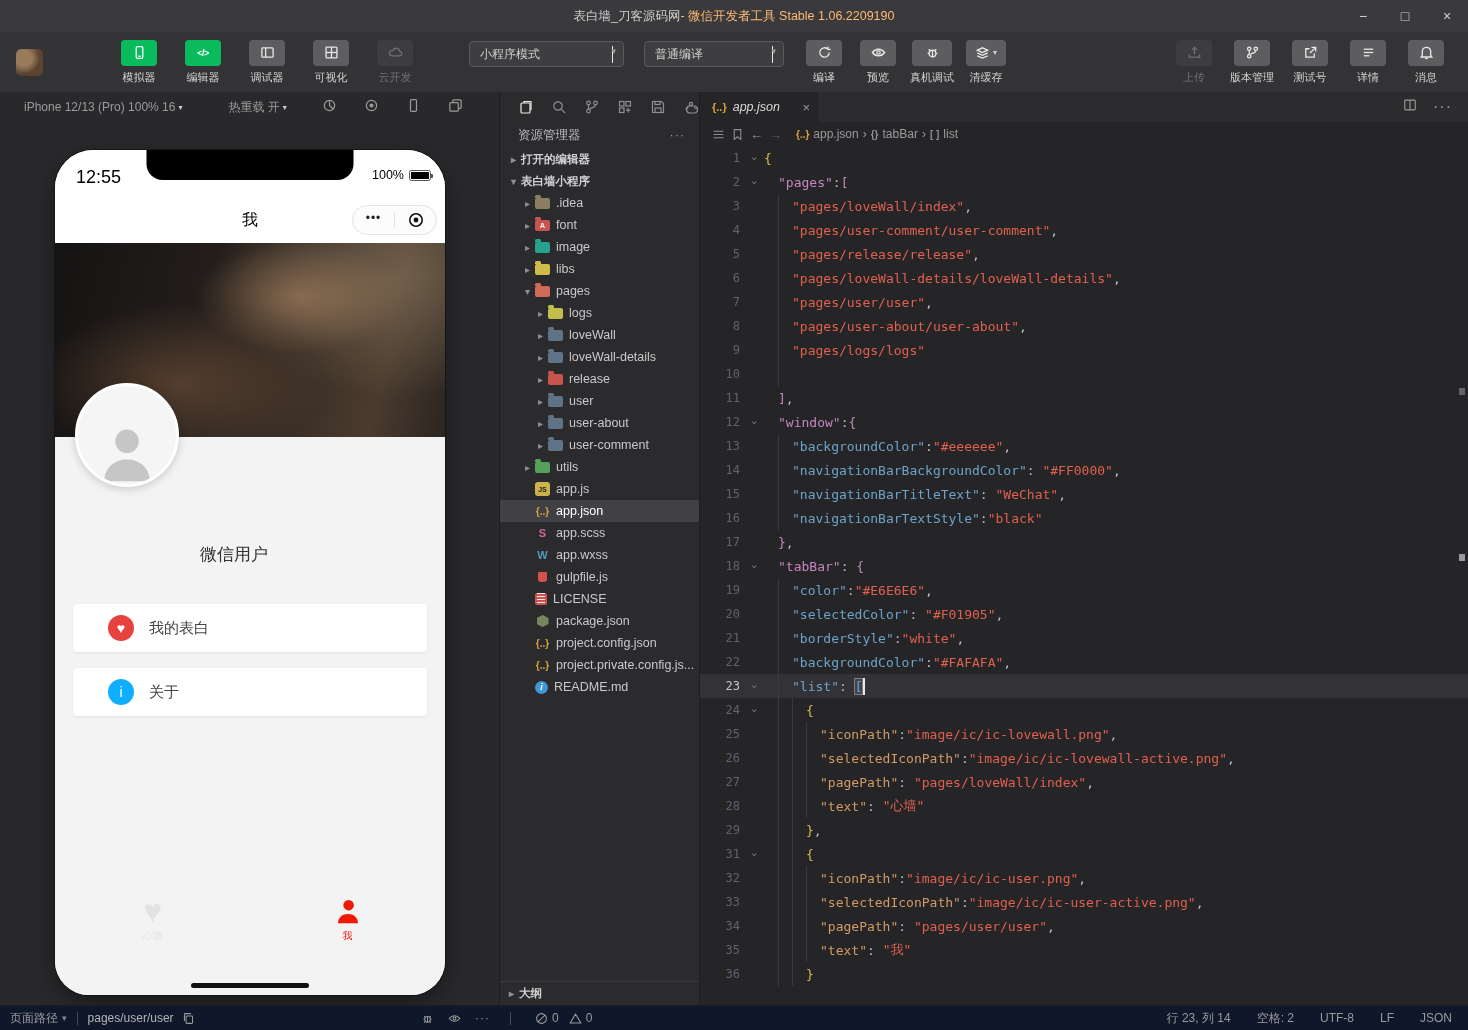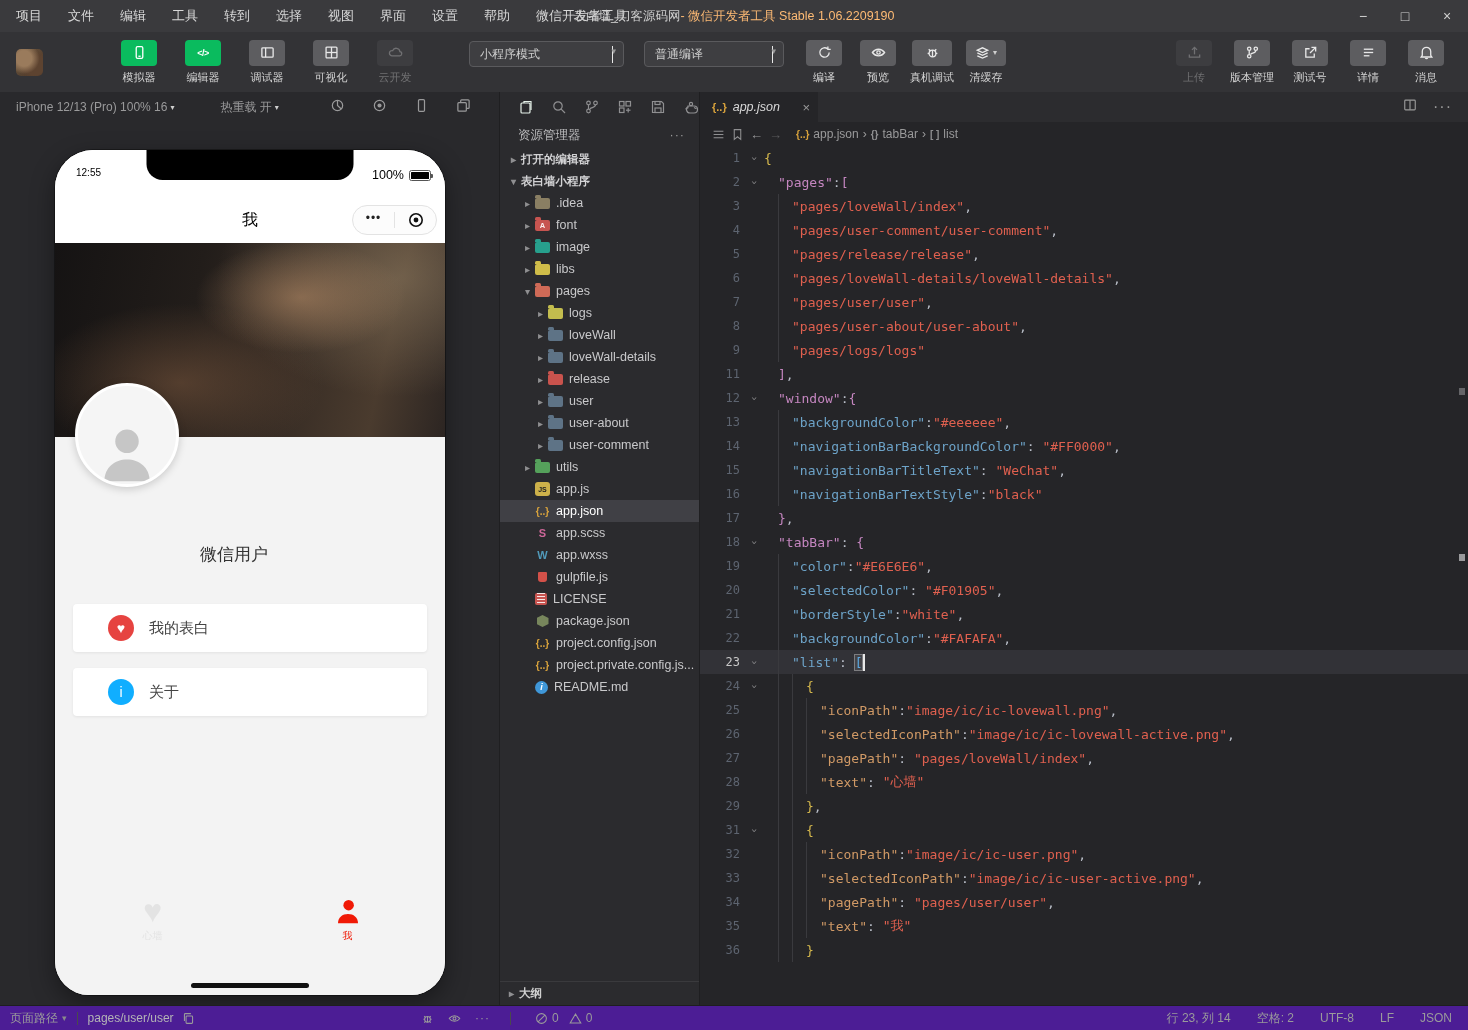--- a/index.html
+++ b/index.html
@@ -34,30 +34,30 @@
   .tbox .txt-icon { font-size:9px; font-weight:bold; letter-spacing:-.5px; }
   .select { height:26px; background:#3e3e41; border:1px solid #5a5a5d; border-radius:4px; color:#cfcfcf; font-size:12px; display:flex; align-items:center; padding:0 10px; justify-content:space-between; align-self:flex-start; margin-top:9px; }
   .select .caret { color:#9a9a9a; font-size:9px; margin-left:8px; }
   .caret-mini { font-size:8px; color:#cfcfcf; margin-left:3px; }
 
   
   .main { position:absolute; left:0; top:92px; width:1468px; height:913px; display:flex; }
 
   
   .sim { width:500px; height:100%; background:#29292c; position:relative; flex:none; border-right:1px solid #1f1f21; }
-  .simbar { height:30px; display:flex; align-items:center; padding:0 16px; color:#9a9a9b; font-size:12px; }
+  .simbar { height:30px; display:flex; align-items:center; padding:0 24px; color:#9a9a9b; font-size:12px; }
   .simbar .sb-item { display:flex; align-items:center; cursor:default; }
   .simbar .gap { width:46px; }
   .simbar .sb-icons { margin-left:auto; display:flex; gap:27px; align-items:center; padding-right:12px; }
   .simbar svg { width:15px; height:15px; stroke:#9a9a9b; fill:none; stroke-width:1.3; }
 
   .phone { position:absolute; left:55px; top:58px; width:390px; height:845px; background:#fff; border-radius:38px 38px 34px 34px; overflow:hidden; box-shadow:0 0 0 1px rgba(0,0,0,.35), 0 8px 24px rgba(0,0,0,.4); }
   .notch { position:absolute; left:50%; top:0; transform:translateX(-50%); width:207px; height:30px; background:#000; border-radius:0 0 16px 16px; z-index:5; }
   .p-status { position:absolute; left:0; top:0; width:100%; height:50px; background:#fff; z-index:4; }
-  .p-time { position:absolute; left:21px; top:17px; font-size:10px; color:#000; font-weight:500; }
+  .p-time { position:absolute; left:21px; top:17px; font-size:18px; color:#000; font-weight:500; }
   .p-batt { position:absolute; right:14px; top:18px; display:flex; align-items:center; gap:5px; font-size:12.5px; color:#000; }
   .batt { width:22px; height:11px; border:1px solid #555; border-radius:2.5px; position:relative; background:#000 content-box; padding:1px; }
   .batt::after { content:""; position:absolute; right:-3px; top:3px; width:2px; height:4px; background:#555; border-radius:0 1px 1px 0; }
   .p-nav { position:absolute; left:0; top:50px; width:100%; height:43px; background:#fff; z-index:4; }
   .p-nav-title { position:absolute; left:0; right:0; top:10px; text-align:center; font-size:16px; color:#000; }
   .capsule { position:absolute; right:8px; top:5px; width:85px; height:30px; border:1px solid #e3e3e3; border-radius:15px; background:rgba(252,252,252,.95); display:flex; align-items:center; }
   .capsule .dots { flex:1; text-align:center; color:#222; font-size:12px; letter-spacing:1px; line-height:1; padding-bottom:4px; }
   .capsule .cap-div { width:1px; height:16px; background:#e3e3e3; }
   .capsule .target { flex:1; display:flex; align-items:center; justify-content:center; }
   .capsule svg { width:18px; height:18px; }
@@ -141,50 +141,37 @@
   .ctext .g { position:absolute; top:0; bottom:0; width:1px; background:#3a3a3e; }
   .k1 { color:#c586c0; } .k2 { color:#6da3c8; } .k3 { color:#d19a66; }
   .v { color:#e0604f; } .p { color:#b9bec8; }
   .b1 { color:#d7ba4d; } .b2 { color:#c586c0; } .b3 { color:#5aa7e0; }
   .match { outline:1px solid #7d7d80; outline-offset:0px; background:rgba(120,120,125,.25); }
   .caret { width:1.5px; height:17px; background:#e8e8e8; margin-left:1px; }
   .ruler { position:absolute; right:0; top:0; bottom:0; width:12px; }
   .ruler .mark { position:absolute; right:3px; width:6px; height:7px; background:#9a9a9c; }
 
   
-  .statusbar { position:absolute; left:0; bottom:0; width:100%; height:25px; background:#4c1d95; border-top:1px solid #1e1e20; display:flex; align-items:center; font-size:12px; color:#9a9a9b; }
+  .statusbar { position:absolute; left:0; bottom:0; width:100%; height:25px; background:#0f172a; border-top:1px solid #1e1e20; display:flex; align-items:center; font-size:12px; color:#9a9a9b; }
   .statusbar .sleft { width:500px; display:flex; align-items:center; padding:0 10px; flex:none; }
   .statusbar .caret { width:auto; height:auto; background:none; font-size:9px; margin-left:4px; color:#8a8a8c; }
   .statusbar .sdiv { width:1px; height:13px; background:#4a4a4d; margin:0 10px; }
   .statusbar .path { color:#b4b4b6; }
   .statusbar .sic { display:flex; align-items:center; margin-left:14px; color:#9a9a9b; }
   .statusbar .sic svg { width:13px; height:13px; stroke:currentColor; fill:none; stroke-width:1.3; }
   .statusbar .licons { margin-left:auto; display:flex; align-items:center; }
   .statusbar .problems { display:flex; align-items:center; gap:4px; margin-left:14px; }
   .statusbar .sright { margin-left:auto; display:flex; align-items:center; gap:26px; padding-right:16px; }
 </style>
 </head>
 <body>
 
 <div class="app">
 
   <div class="titlebar">
-    <div class="menus">
-        <span class="menu-item">项目</span>
-        <span class="menu-item">文件</span>
-        <span class="menu-item">编辑</span>
-        <span class="menu-item">工具</span>
-        <span class="menu-item">转到</span>
-        <span class="menu-item">选择</span>
-        <span class="menu-item">视图</span>
-        <span class="menu-item">界面</span>
-        <span class="menu-item">设置</span>
-        <span class="menu-item">帮助</span>
-        <span class="menu-item">微信开发者工具</span>
-      </div>
     <div class="win-title">
       <span class="t1">表白墙_刀客源码网</span>
       <span class="t2"> - 微信开发者工具 Stable 1.06.2209190</span>
     </div>
     <div class="win-controls">
       <span class="win-btn">−</span>
       <span class="win-btn">□</span>
       <span class="win-btn">×</span>
     </div>
   </div>
@@ -706,20 +693,25 @@
             <span class="ln">8</span>
             <span class="fold"></span>
             <span class="ctext" style="padding-left: 28px;"><span class="g" style="left: 14px;"></span><span class="v">"pages/user-about/user-about"</span><span class="p">,</span></span>
           </div>
           <div class="cline">
             <span class="ln">9</span>
             <span class="fold"></span>
             <span class="ctext" style="padding-left: 28px;"><span class="g" style="left: 14px;"></span><span class="v">"pages/logs/logs"</span></span>
           </div>
           <div class="cline">
+            <span class="ln">10</span>
+            <span class="fold"></span>
+            <span class="ctext" style="padding-left: 28px;"><span class="g" style="left: 14px;"></span></span>
+          </div>
+          <div class="cline">
             <span class="ln">11</span>
             <span class="fold"></span>
             <span class="ctext" style="padding-left: 14px;"><span class="b2">]</span><span class="p">,</span></span>
           </div>
           <div class="cline">
             <span class="ln">12</span>
             <span class="fold"><span>›</span></span>
             <span class="ctext" style="padding-left: 14px;"><span class="k1">"window"</span><span class="p">:</span><span class="b2">{</span></span>
           </div>
           <div class="cline">

